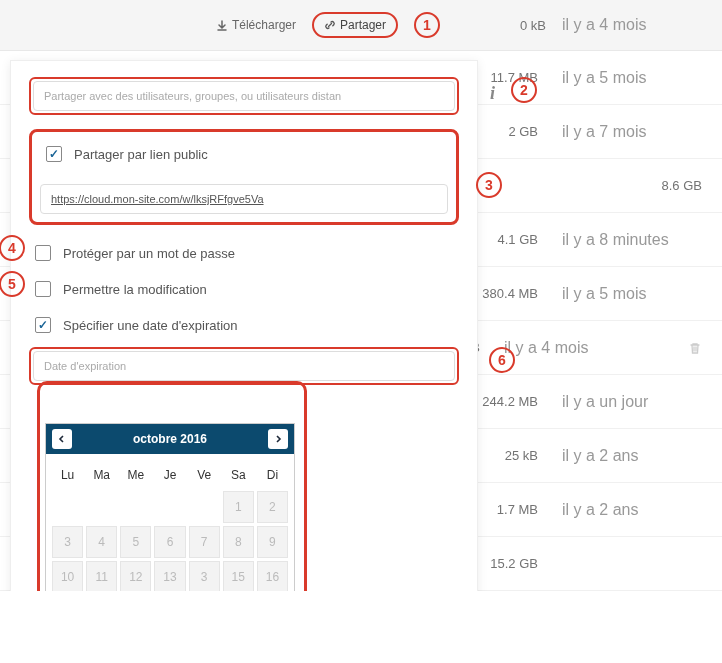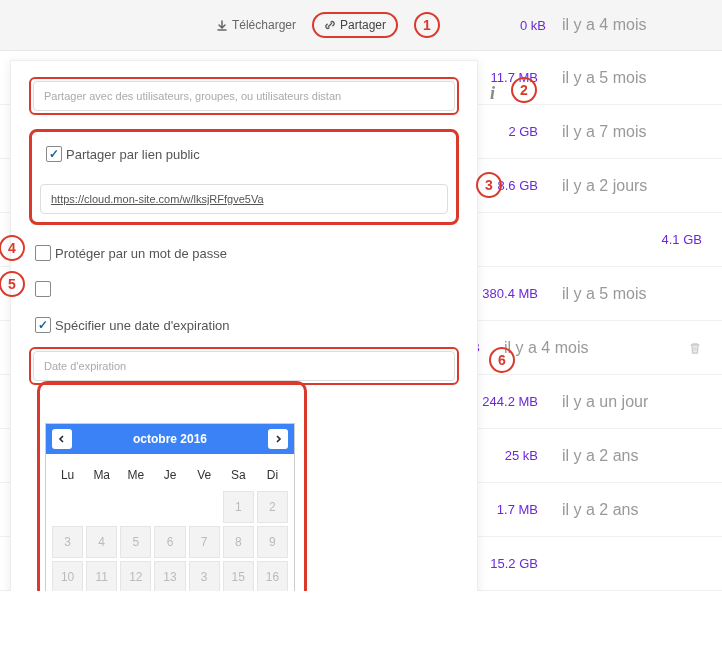--- a/index.html
+++ b/index.html
@@ -35,21 +35,21 @@
     .badge-circle {
       width: 26px; height: 26px;
       border: 2.5px solid #d93a2b;
       border-radius: 50%;
       display: inline-flex;
       align-items: center; justify-content: center;
       color: #d93a2b;
       font-weight: 600;
       font-size: 14px;
     }
-    .col-size { width: 90px; text-align: right; color: #6d28d9; font-size: 13px; }
+    .col-size { width: 90px; text-align: right; color: #737373; font-size: 13px; }
     .col-date { width: 140px; color: #999; font-size: 16px; }
     .file-row {
       display: flex;
       align-items: center;
       justify-content: flex-end;
       gap: 24px;
       padding: 16px 20px;
       border-bottom: 1px solid #f0f0f0;
       min-height: 54px;
     }
@@ -93,21 +93,21 @@
     .badge-side {
       position: absolute;
       right: -78px;
       top: 0;
     }
     .badge-left {
       position: absolute;
       left: -30px;
       top: -4px;
     }
-    .checkbox-row { display: flex; align-items: center; gap: 4px; padding: 6px 0 6px 6px; margin-bottom: 8px; position: relative; }
+    .checkbox-row { display: flex; align-items: center; gap: 12px; padding: 6px 0 6px 6px; margin-bottom: 8px; position: relative; }
     .cb {
       width: 16px; height: 16px;
       border: 1.5px solid #888;
       border-radius: 2px;
       display: inline-flex;
       align-items: center; justify-content: center;
       font-size: 12px;
       color: #1a6496;
       cursor: pointer;
     }
@@ -136,21 +136,21 @@
       top: 320px;
       left: 26px;
       width: 270px;
       height: 300px;
       border: 3px solid #d93a2b;
       border-radius: 10px;
       z-index: 9;
       pointer-events: none;
     }
     .dp-header {
-      background: #3b82f6;
+      background: #0c4a6e;
       color: #fff;
       display: flex;
       align-items: center;
       justify-content: space-between;
       padding: 5px 6px;
       font-weight: 600;
     }
     .dp-nav {
       width: 20px; height: 20px;
       background: #fff;
@@ -212,24 +212,24 @@
     <div class="file-row">
       <span class="col-size">11.7 MB</span>
       <span class="col-date">il y a 5 mois</span>
     </div>
     <div class="file-row">
       <span class="col-size">2 GB</span>
       <span class="col-date">il y a 7 mois</span>
     </div>
     <div class="file-row">
       <span class="col-size">8.6 GB</span>
-      <span class="col-date">il y a 2 jours</span>
     </div>
     <div class="file-row">
       <span class="col-size">4.1 GB</span>
+      <span class="col-date">il y a 8 minutes</span>
     </div>
     <div class="file-row">
       <span class="col-size">380.4 MB</span>
       <span class="col-date">il y a 5 mois</span>
     </div>
     <div class="file-row">
       <span class="file-actions">
         <span class="act">
           <svg width="11" height="11" viewBox="0 0 12 12">
             <path d="M6 1v6M3 5l3 3 3-3M2 10h8" stroke="#bbb" stroke-width="1.5" fill="none" stroke-linecap="round"></path>
@@ -344,20 +344,21 @@
 
   <div class="checkbox-row">
     <span class="badge-circle badge-left">4</span>
     <span class="cb"></span>
     <span>Protéger par un mot de passe</span>
   </div>
 
   <div class="checkbox-row">
     <span class="badge-circle badge-left">5</span>
     <span class="cb"></span>
+    <span>Permettre la modification</span>
   </div>
 
   <div class="checkbox-row">
     <span class="cb checked"></span>
     <span>Spécifier une date d'expiration</span>
   </div>
 
   <div class="field-wrap">
     <div class="outline-red">
       <input class="input" placeholder="Date d'expiration" style="">

